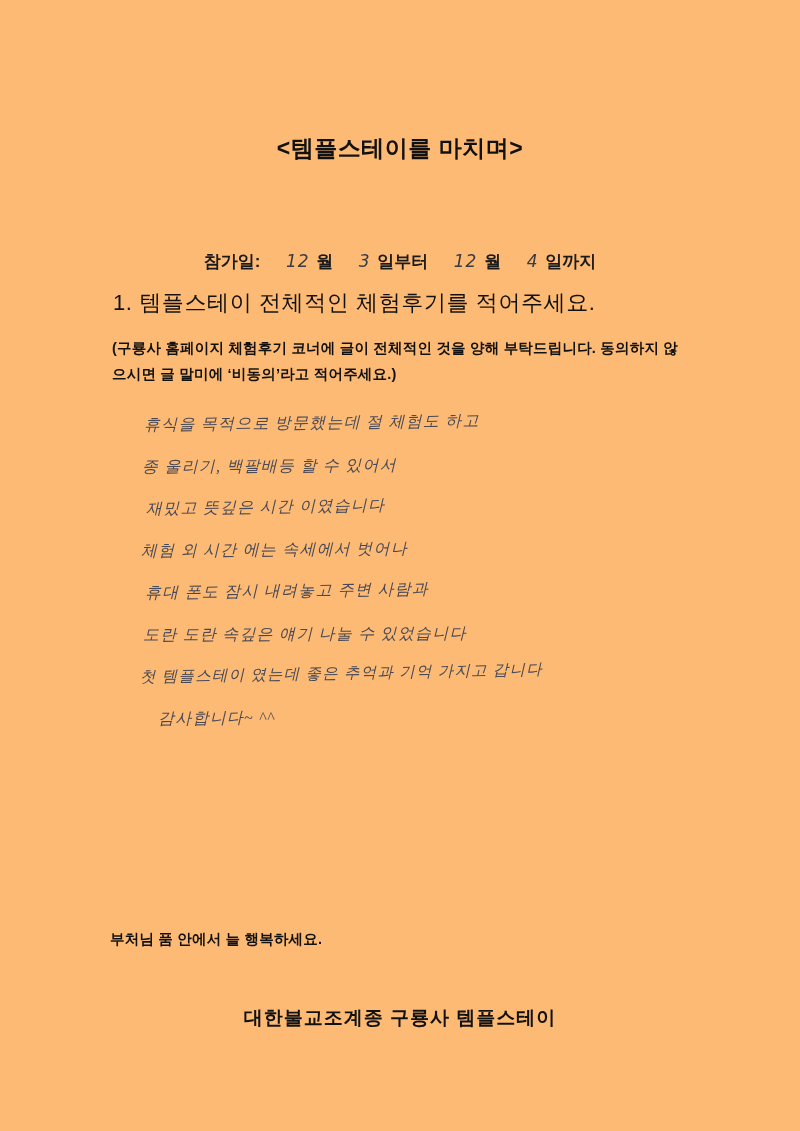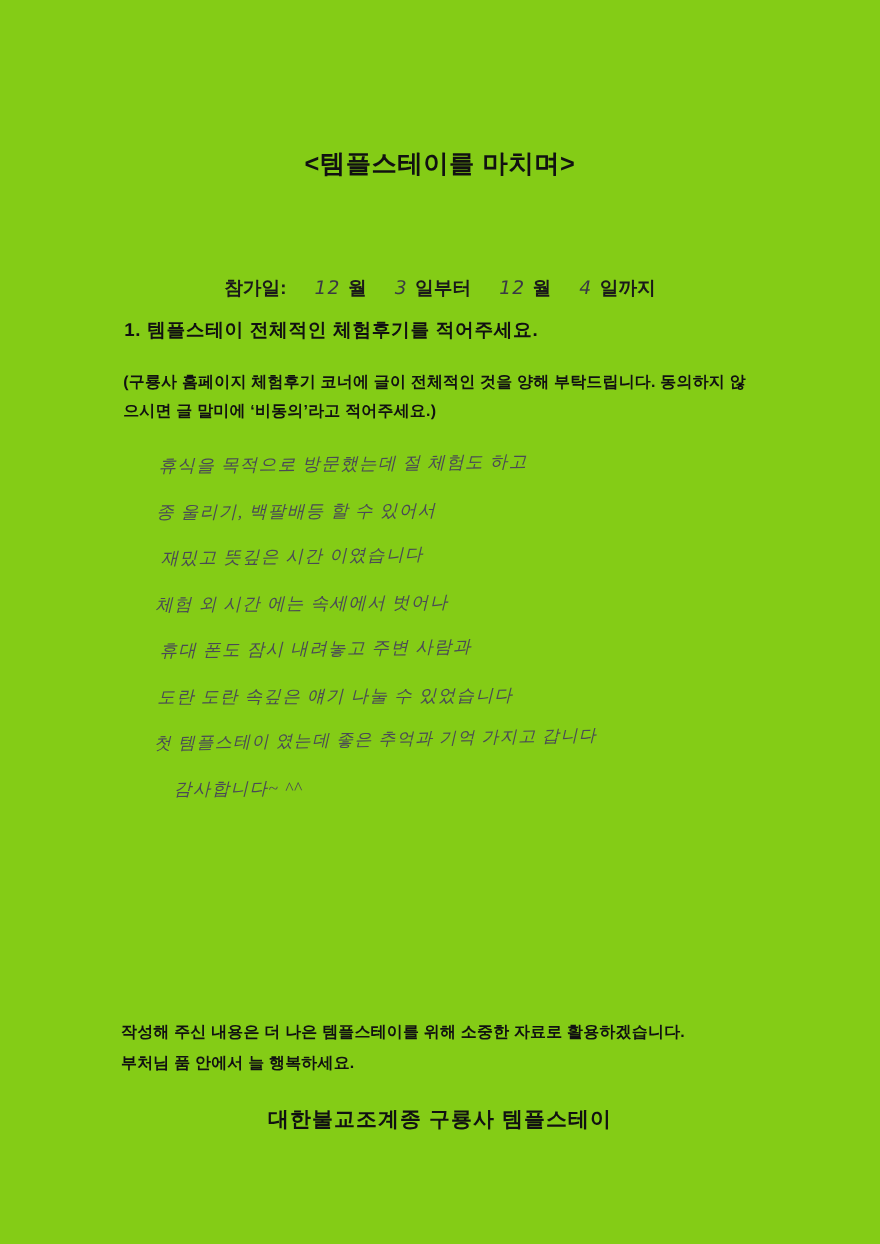--- a/index.html
+++ b/index.html
@@ -11,21 +11,21 @@
     width: 800px;
     height: 1131px;
     position: relative;
     font-family: "Liberation Sans", sans-serif;
     color: #1a1a1a;
     overflow: hidden;
   }
   .page {
     position: absolute;
     inset: 0;
-    background: #84cc16;
+    background: #fdba74;
   }
 
   
   .doc-title {
     position: absolute;
     top: 133px;
     left: 0;
     width: 800px;
     text-align: center;
     font-size: 23px;
@@ -56,22 +56,22 @@
     letter-spacing: 1px;
     padding: 0 2px;
   }
   .date-line .gap { display: inline-block; width: 14px; }
 
   
   .q-heading {
     position: absolute;
     top: 288px;
     left: 113px;
-    font-size: 17px;
-    font-weight: bold;
+    font-size: 22px;
+    font-weight: normal;
     color: #111;
     letter-spacing: 0.6px;
   }
   .q-note {
     position: absolute;
     top: 335px;
     left: 112px;
     width: 580px;
     font-size: 14.5px;
     font-weight: bold;
@@ -163,19 +163,18 @@
     <div class="hw-line l2">종 울리기,  백팔배등   할 수   있어서</div>
     <div class="hw-line l3">재밌고  뜻깊은    시간 이였습니다</div>
     <div class="hw-line l4">체험  외 시간 에는   속세에서   벗어나</div>
     <div class="hw-line l5">휴대 폰도   잠시  내려놓고   주변 사람과</div>
     <div class="hw-line l6">도란 도란  속깊은   얘기 나눌 수  있었습니다</div>
     <div class="hw-line l7">첫  템플스테이 였는데   좋은  추억과 기억 가지고  갑니다</div>
     <div class="hw-line l8">감사합니다~  ^^</div>
   </div>
 
   <div class="footer-note">
-    <div>작성해 주신 내용은 더 나은 템플스테이를 위해 소중한 자료로 활용하겠습니다.</div>
     <div>부처님 품 안에서 늘 행복하세요.</div>
   </div>
 
   <div class="footer-org">대한불교조계종 구룡사 템플스테이</div>
 
 </div>
 
 </body></html>

